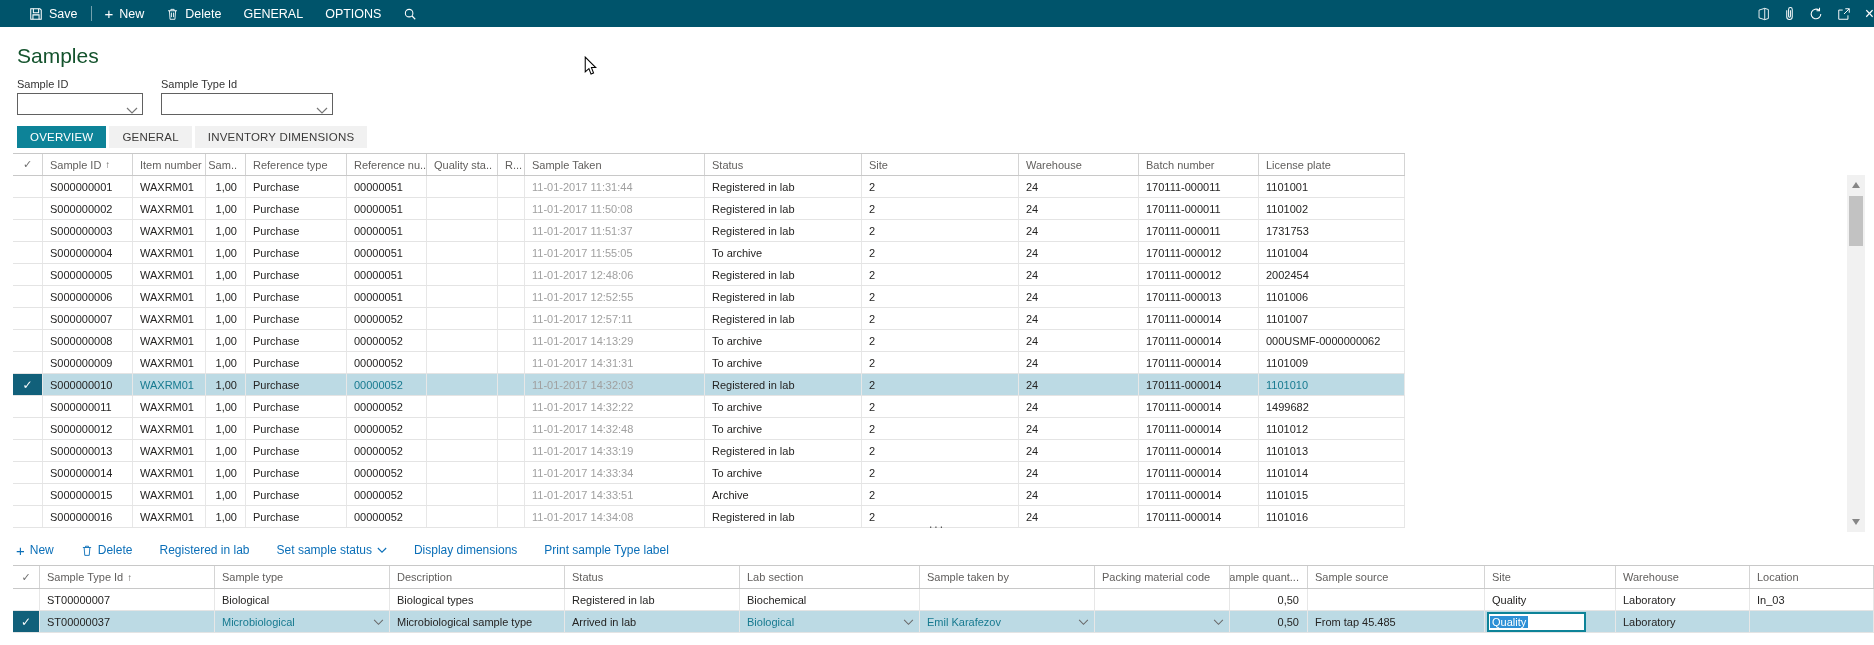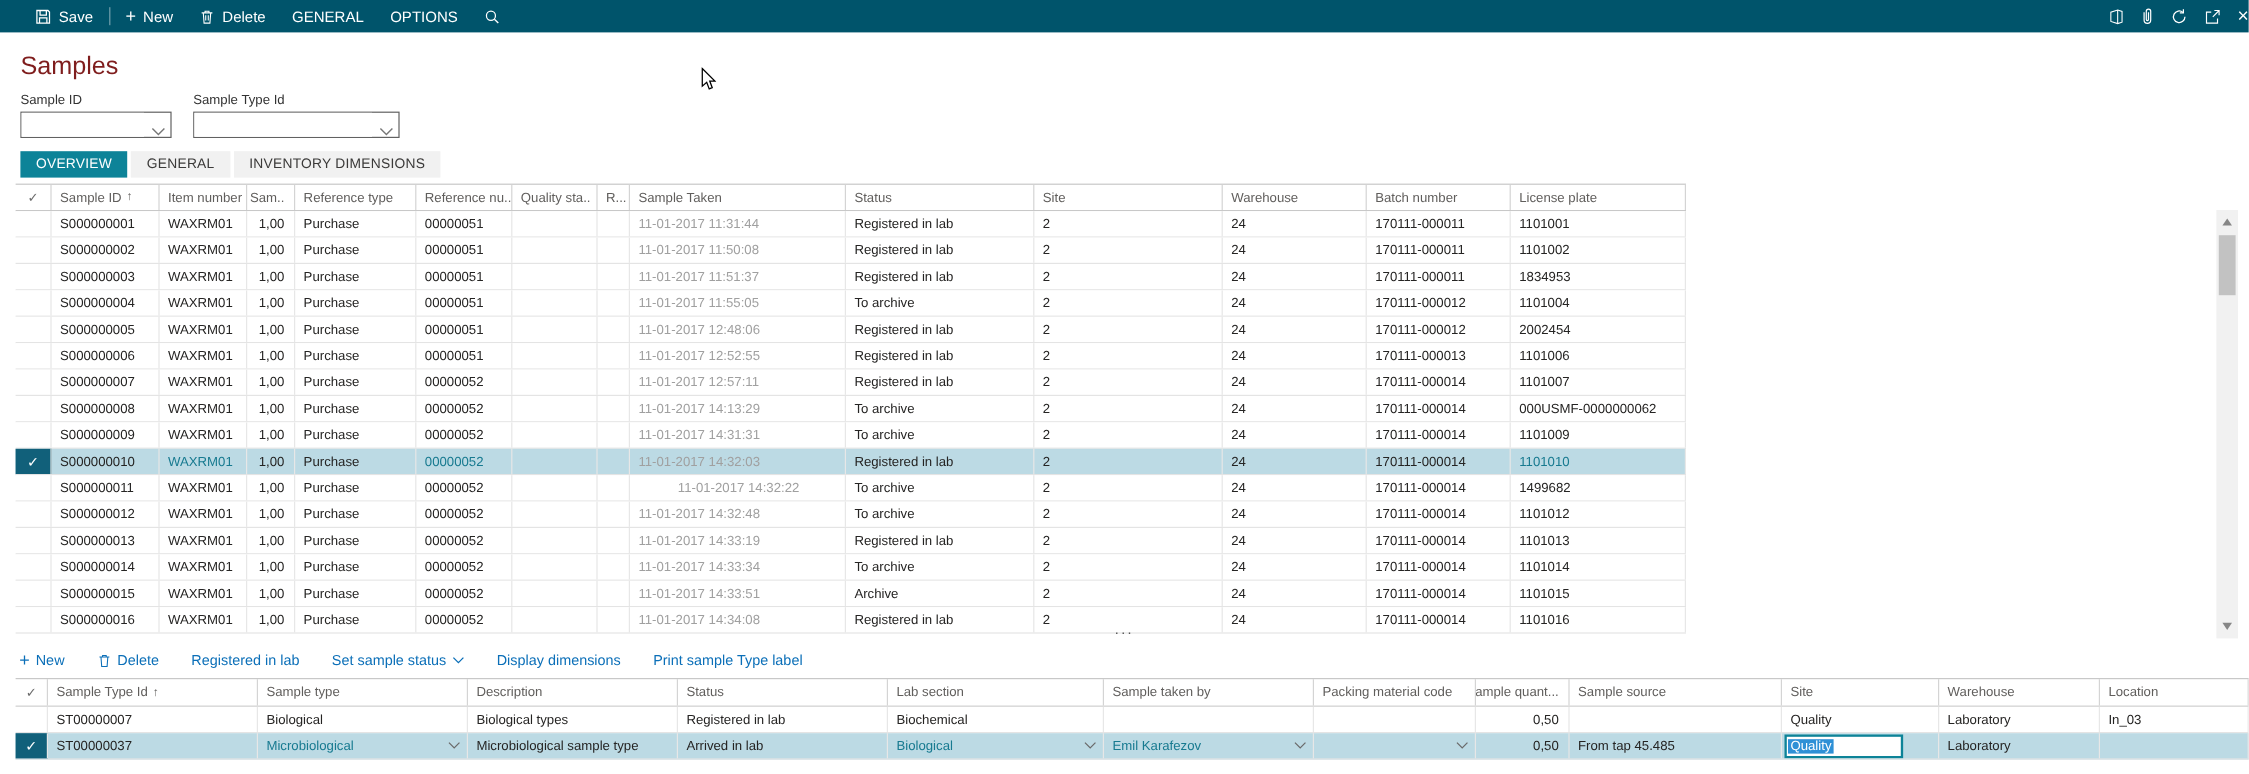--- a/index.html
+++ b/index.html
@@ -14,21 +14,21 @@
   .tb-left { padding-left:18px; }
   .tb-right { position:absolute; right:-7px; top:0; height:27px; }
   .tb-btn { background:none; border:none; color:#fff; font-family:inherit; font-size:12.5px;
             display:flex; align-items:center; gap:6px; padding:0 11px; height:27px; white-space:nowrap; }
   .tb-btn svg { display:block; }
   .tb-sep { width:1px; background:rgba(255,255,255,.45); margin:6px 2px; }
   .tb-ico { background:none; border:none; color:#fff; display:flex; align-items:center; padding:0 7px; }
   .plus-glyph { font-size:15px; font-weight:400; line-height:1; }
 
   
-  .page-title { position:absolute; top:44px; left:17px; font-size:21px; font-weight:300; color:#7f1d1d; }
+  .page-title { position:absolute; top:44px; left:17px; font-size:21px; font-weight:300; color:#14532d; }
   .filters { position:absolute; top:78px; left:17px; display:flex; gap:18px; }
   .filter label { display:block; font-size:11px; color:#333; margin-bottom:3px; }
   .combo { position:relative; height:22px; background:#fff; border:1px solid #616161; display:flex; align-items:center; }
   .combo input { border:none; outline:none; height:20px; width:calc(100% - 22px); padding:0 5px; font-size:11px; font-family:inherit; }
   .combo .chev { position:absolute; right:4px; top:7px; }
   .combo.w1 { width:126px; } .combo.w2 { width:172px; }
 
   
   .cursor { position:absolute; top:56px; left:584px; z-index:50; pointer-events:none; }
 
@@ -357,21 +357,21 @@
           <div class="gc" style="width: 157px;">
             <span class="ctext">2</span>
           </div>
           <div class="gc" style="width: 120px;">
             <span class="ctext">24</span>
           </div>
           <div class="gc" style="width: 120px;">
             <span class="ctext">170111-000011</span>
           </div>
           <div class="gc" style="width: 146px;">
-            <span class="ctext">1834953</span>
+            <span class="ctext">1731753</span>
           </div>
         </div>
         <div class="gr">
           <div class="gc check" style="width: 30px;"></div>
           <div class="gc" style="width: 90px;">
             <span class="ctext">S000000004</span>
           </div>
           <div class="gc" style="width: 73px;">
             <span class="ctext">WAXRM01</span>
           </div>
@@ -677,21 +677,21 @@
           </div>
           <div class="gc" style="width: 80px;">
             <span class="ctext">00000052</span>
           </div>
           <div class="gc" style="width: 71px;">
             <span class="ctext"></span>
           </div>
           <div class="gc" style="width: 27px;">
             <span class="ctext"></span>
           </div>
-          <div class="gc muted" style="width: 180px; justify-content: center;">
+          <div class="gc muted" style="width: 180px;">
             <span class="ctext">11-01-2017 14:32:22</span>
           </div>
           <div class="gc" style="width: 157px;">
             <span class="ctext">To archive</span>
           </div>
           <div class="gc" style="width: 157px;">
             <span class="ctext">2</span>
           </div>
           <div class="gc" style="width: 120px;">
             <span class="ctext">24</span>

